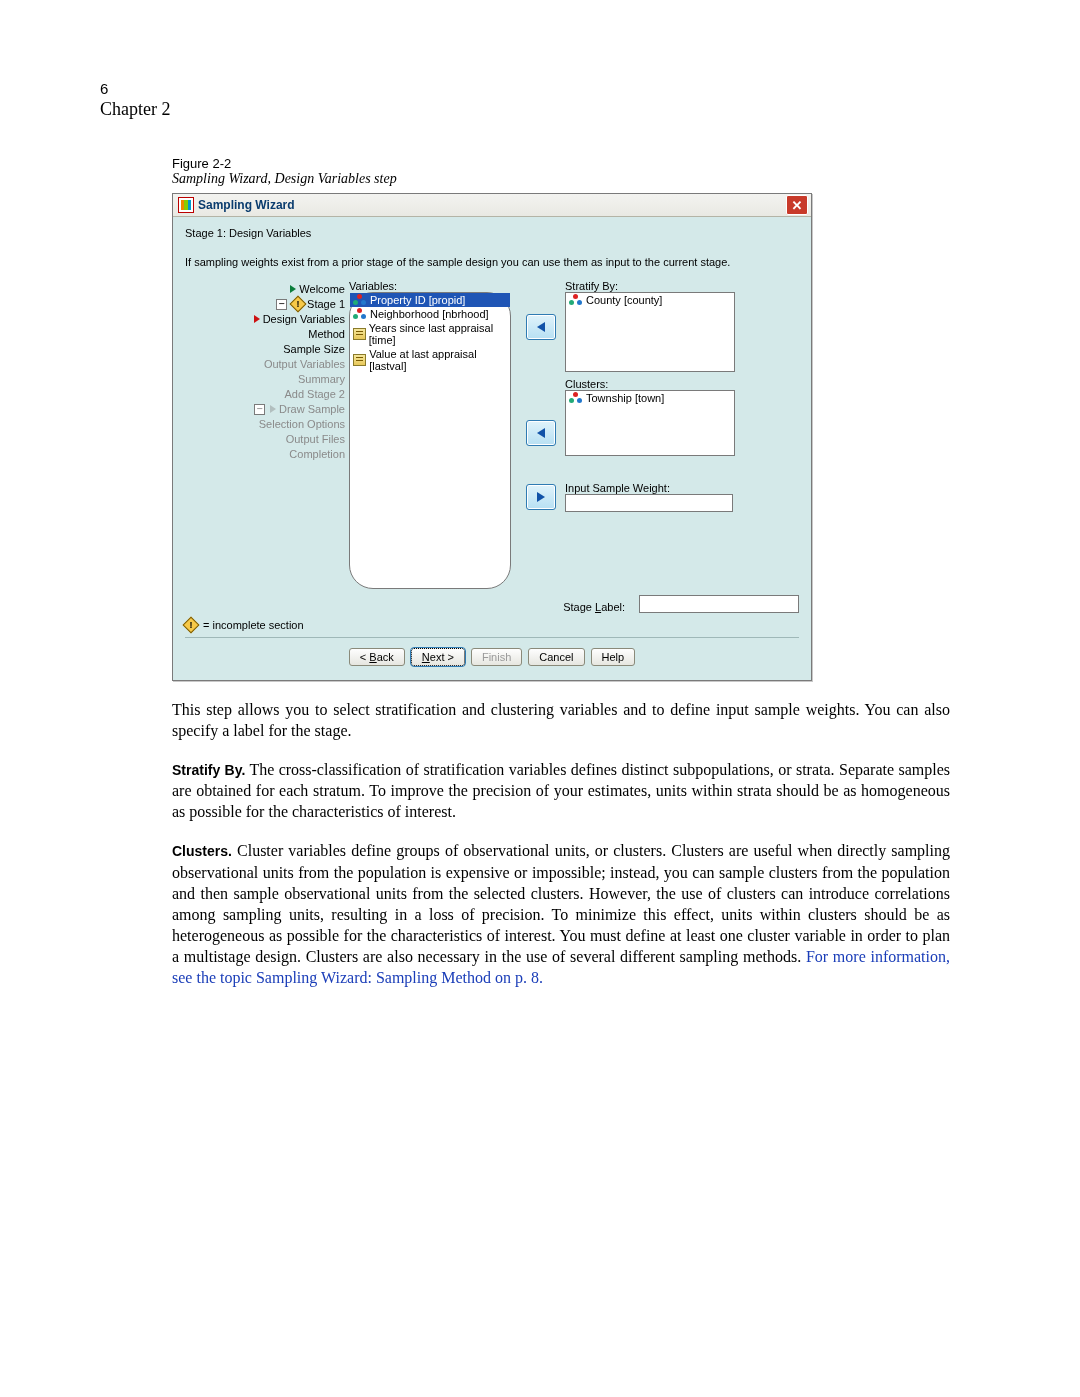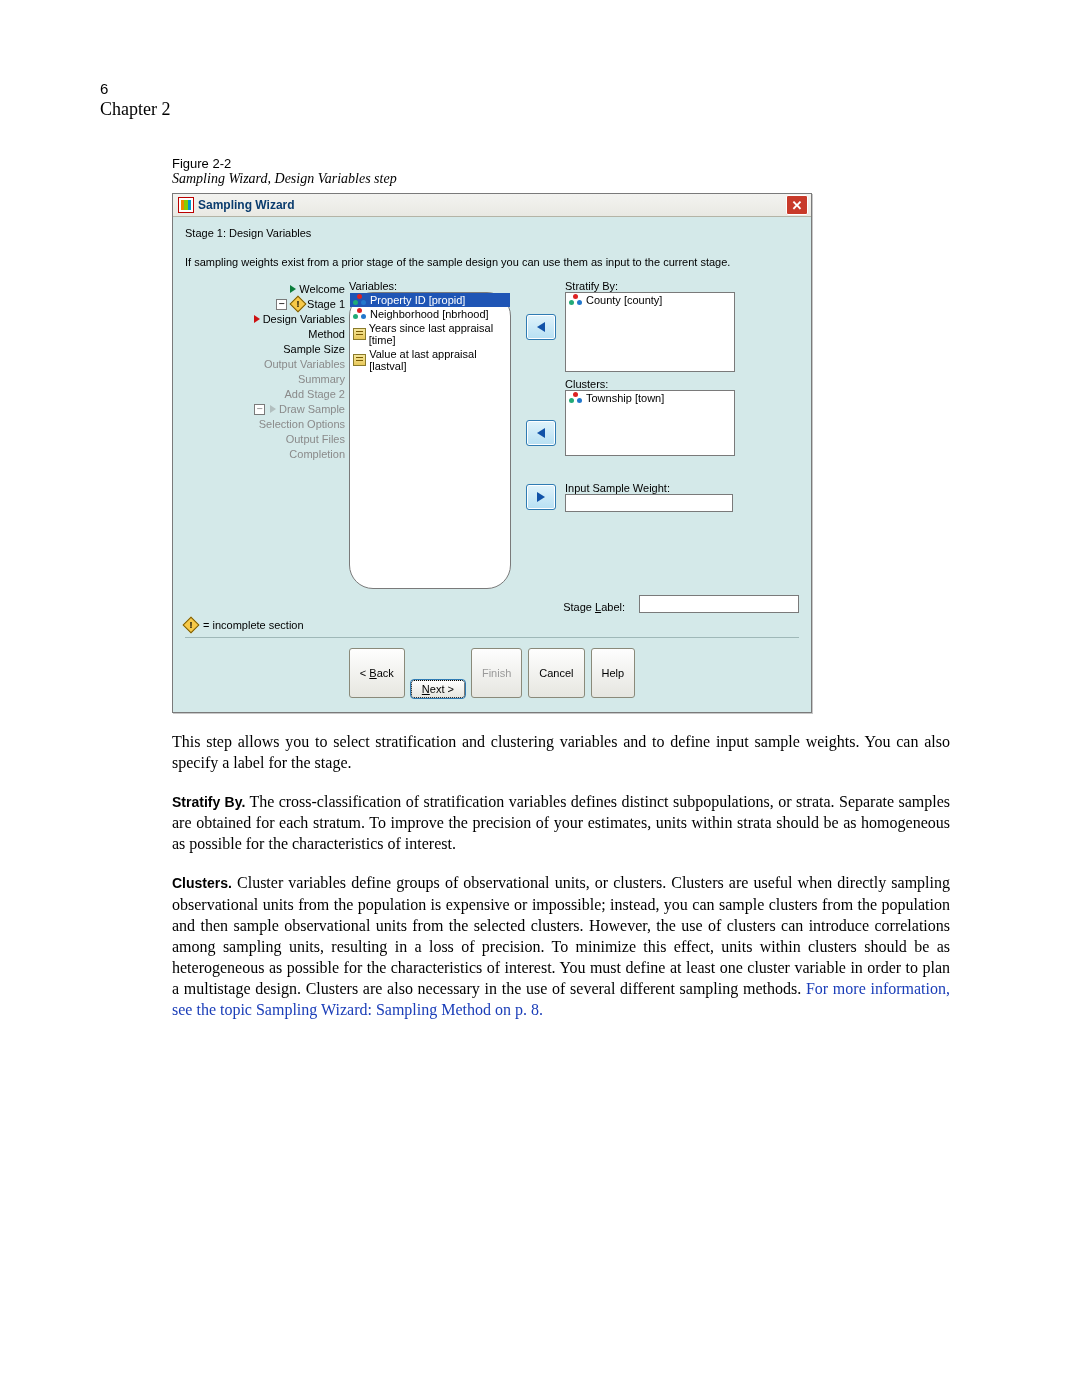--- a/index.html
+++ b/index.html
@@ -140,21 +140,21 @@
   .incomplete-row { display: flex; align-items: center; gap: 6px; font-size: 11px; margin-top: 6px; }
   .hr { border-top: 1px solid #9fb8b8; margin: 6px 0; }
   .button-row { display: flex; gap: 6px; justify-content: center; padding: 4px 0 6px 0; }
   .dlg-btn {
     font-family: Tahoma, Arial, sans-serif; font-size: 11px;
     background: linear-gradient(#fefefe, #e6e6e0);
     border: 1px solid #8a8a7a; border-radius: 3px;
     padding: 2px 10px; color: #000;
     cursor: pointer;
   }
-  .dlg-btn.default { border: 1px dotted #000; outline: 1px solid #2f7bb3; margin-top: 32px; }
+  .dlg-btn.default { border: 1px dotted #000; outline: 1px solid #2f7bb3; }
   .dlg-btn[disabled] { color: #9a9a9a; cursor: default; }
   .bodytext {
     margin: 18px 0 0 72px;
     font-size: 16px;
     line-height: 1.32;
     text-align: justify;
   }
   .bodytext .bold { font-family: Arial, Helvetica, sans-serif; font-weight: bold; font-size: 14px; }
   a.ref { color: #1a3db8; text-decoration: none; }
   .underline-letter { text-decoration: underline; }

